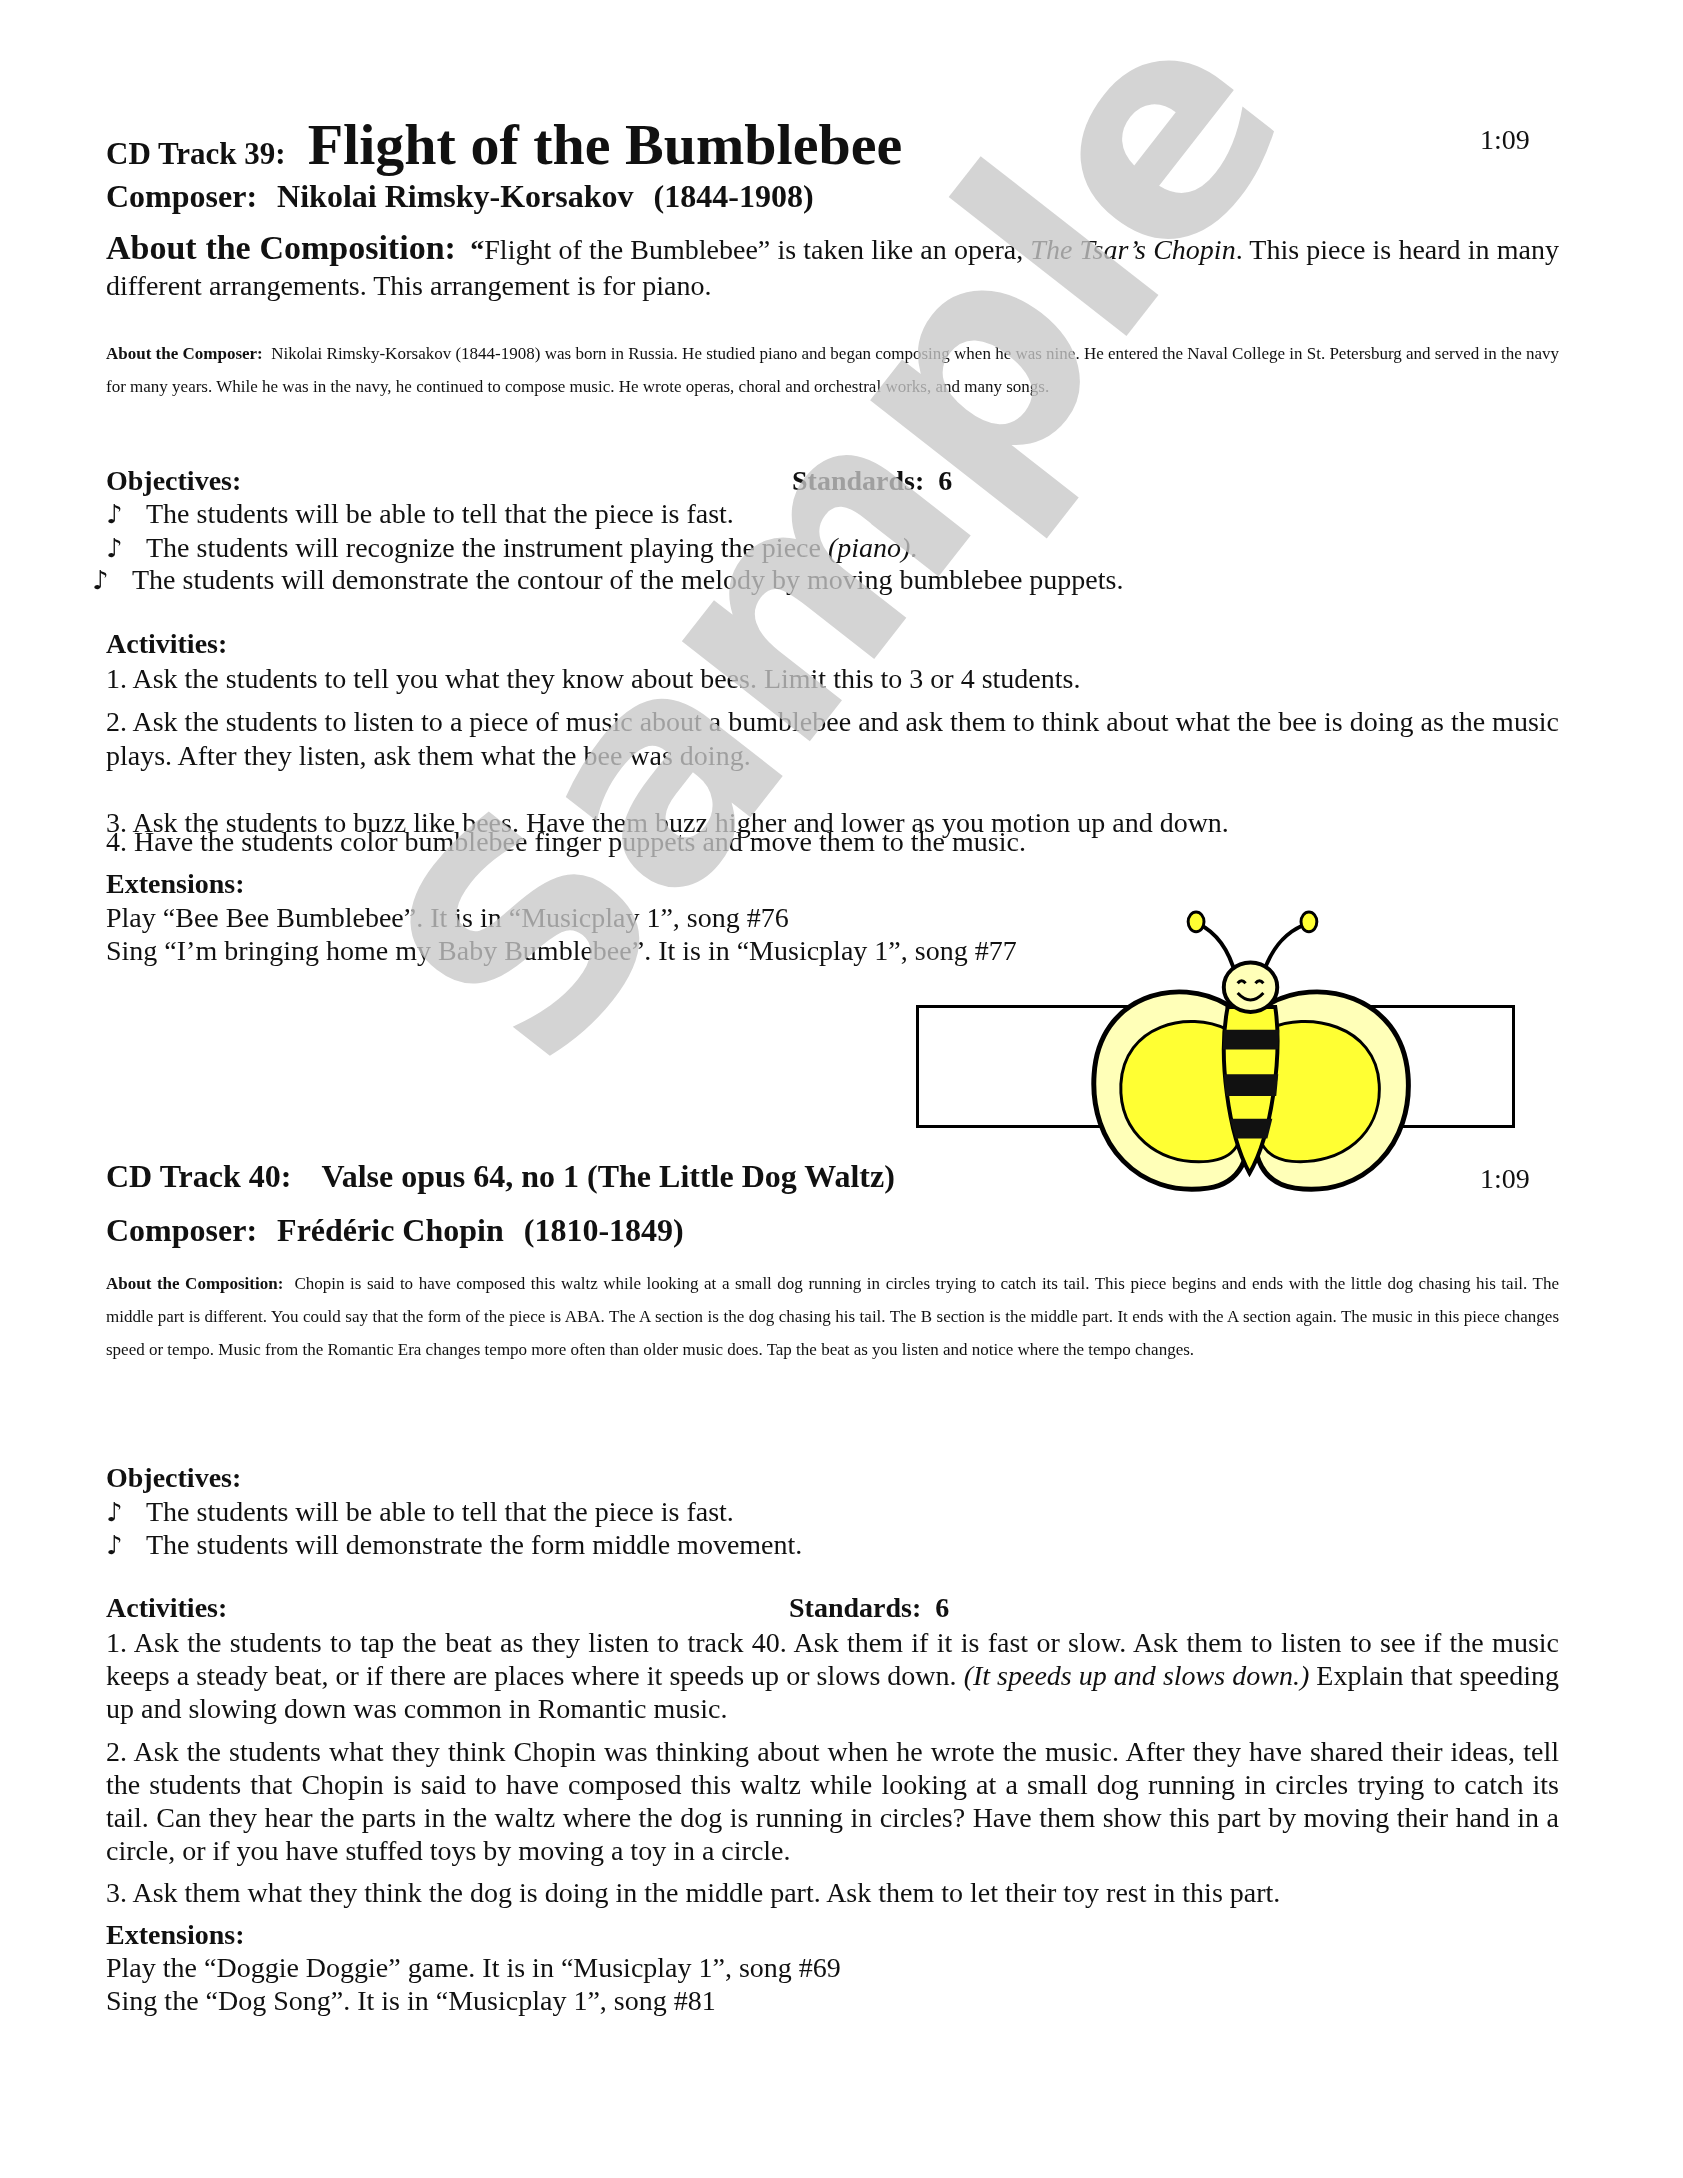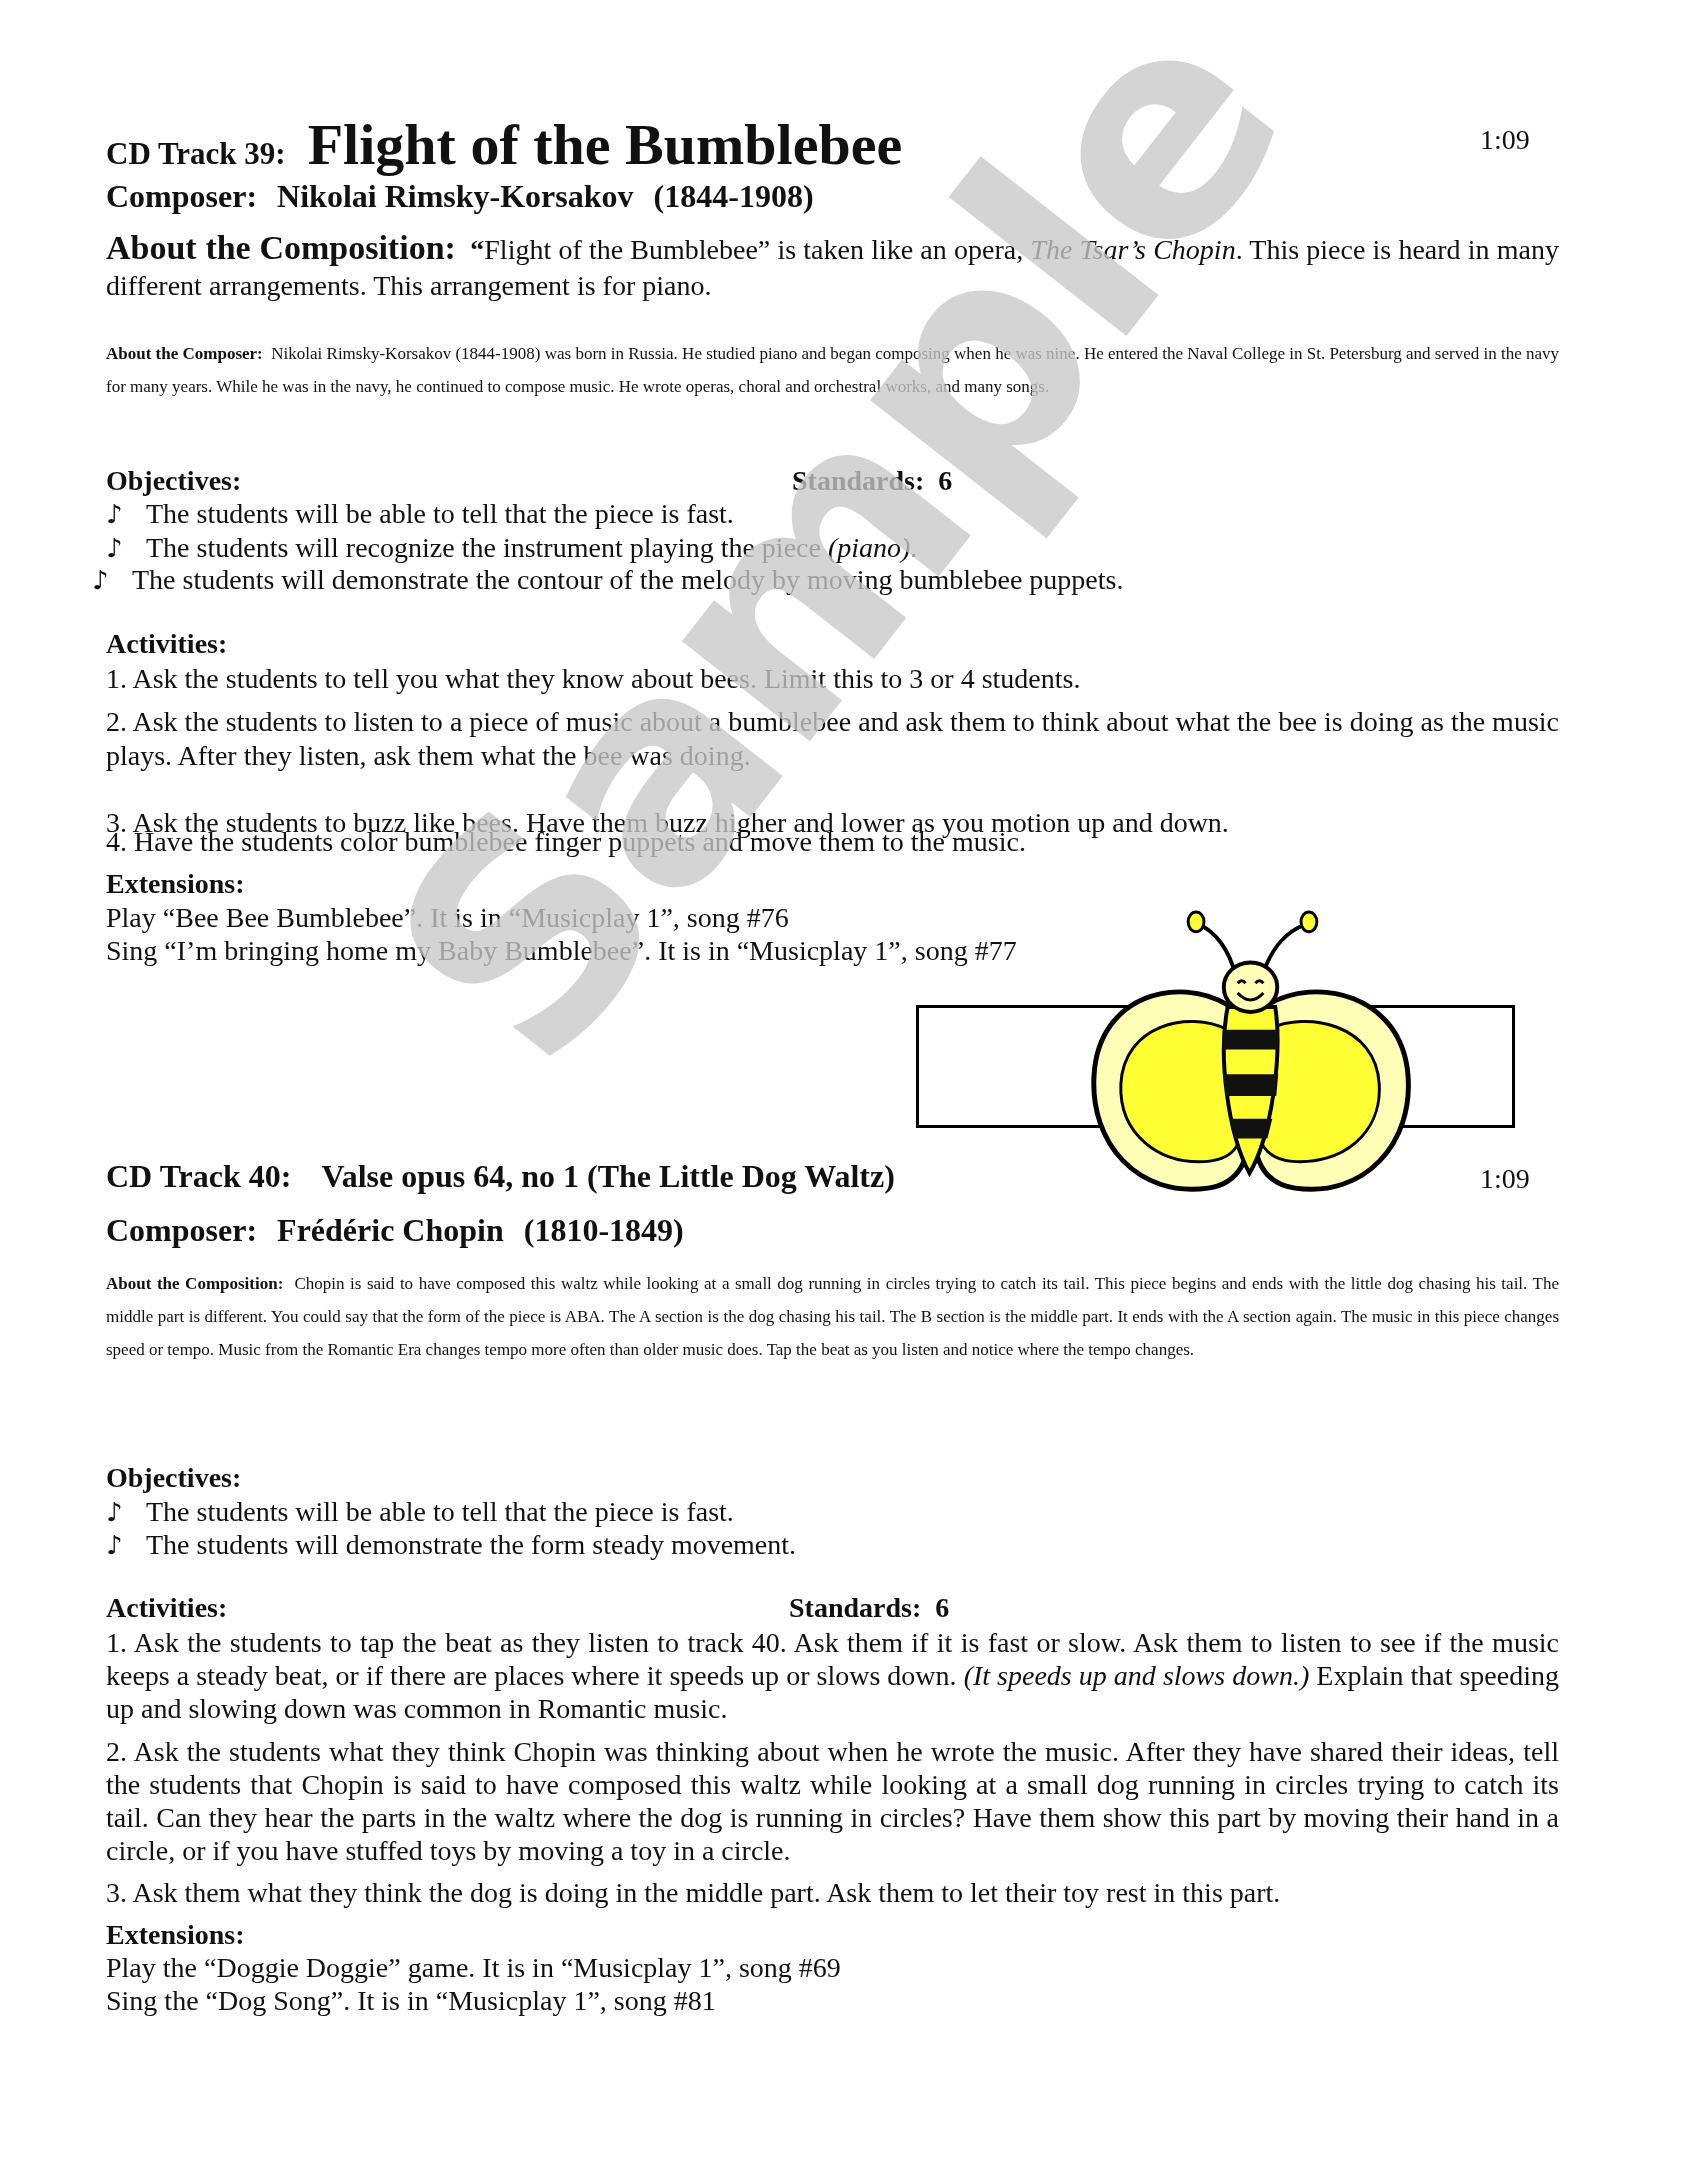--- a/index.html
+++ b/index.html
@@ -113,21 +113,21 @@
 
 <div class="para t22 layer" style="top:1267px;">
   <span class="b">About the Composition:</span>&nbsp;&nbsp;<span>Chopin is said to have composed this waltz while looking at a small dog running in circles trying to catch its tail.  This piece begins and ends with the little dog chasing his tail.  The middle part is different.  You could say that the form of the piece is ABA.  The A section is the dog chasing his tail.  The B section is the middle part.  It ends with the A section again.   The music in this piece changes speed or tempo.  Music from the Romantic Era changes tempo more often than older music does.  Tap the beat as you listen and  notice where the tempo changes.</span>
 </div>
 
 <div class="abs t28 b layer" style="left:106px; top:1462px;">Objectives:</div>
 <div class="abs t28 layer" style="left:106px; top:1496px;">
   <span class="note">♪</span><span>The students will be able to tell that the piece is fast.</span>
 </div>
 <div class="abs t28 layer" style="left:106px; top:1529px;">
-  <span class="note">♪</span><span>The students will demonstrate the form steady movement.</span>
+  <span class="note">♪</span><span>The students will demonstrate the form middle movement.</span>
 </div>
 
 <div class="abs t28 b layer" style="left:106px; top:1592px;">Activities:</div>
 <div class="abs t28 b layer" style="left:789px; top:1592px;">
   <span>Standards:</span>&nbsp;&nbsp;<span>6</span>
 </div>
 
 <div class="para t28 layer" style="top:1626px; line-height:33px;">
   <span>1.   Ask the students to tap the beat as they listen to track 40.  Ask them if it is fast or slow.  Ask them to listen to see if the music keeps a steady beat, or if there are places where it speeds up or slows down.  </span><span class="i">(It speeds up and slows down.)</span><span>  Explain that speeding up and slowing down was common in Romantic music.</span>
 </div>

